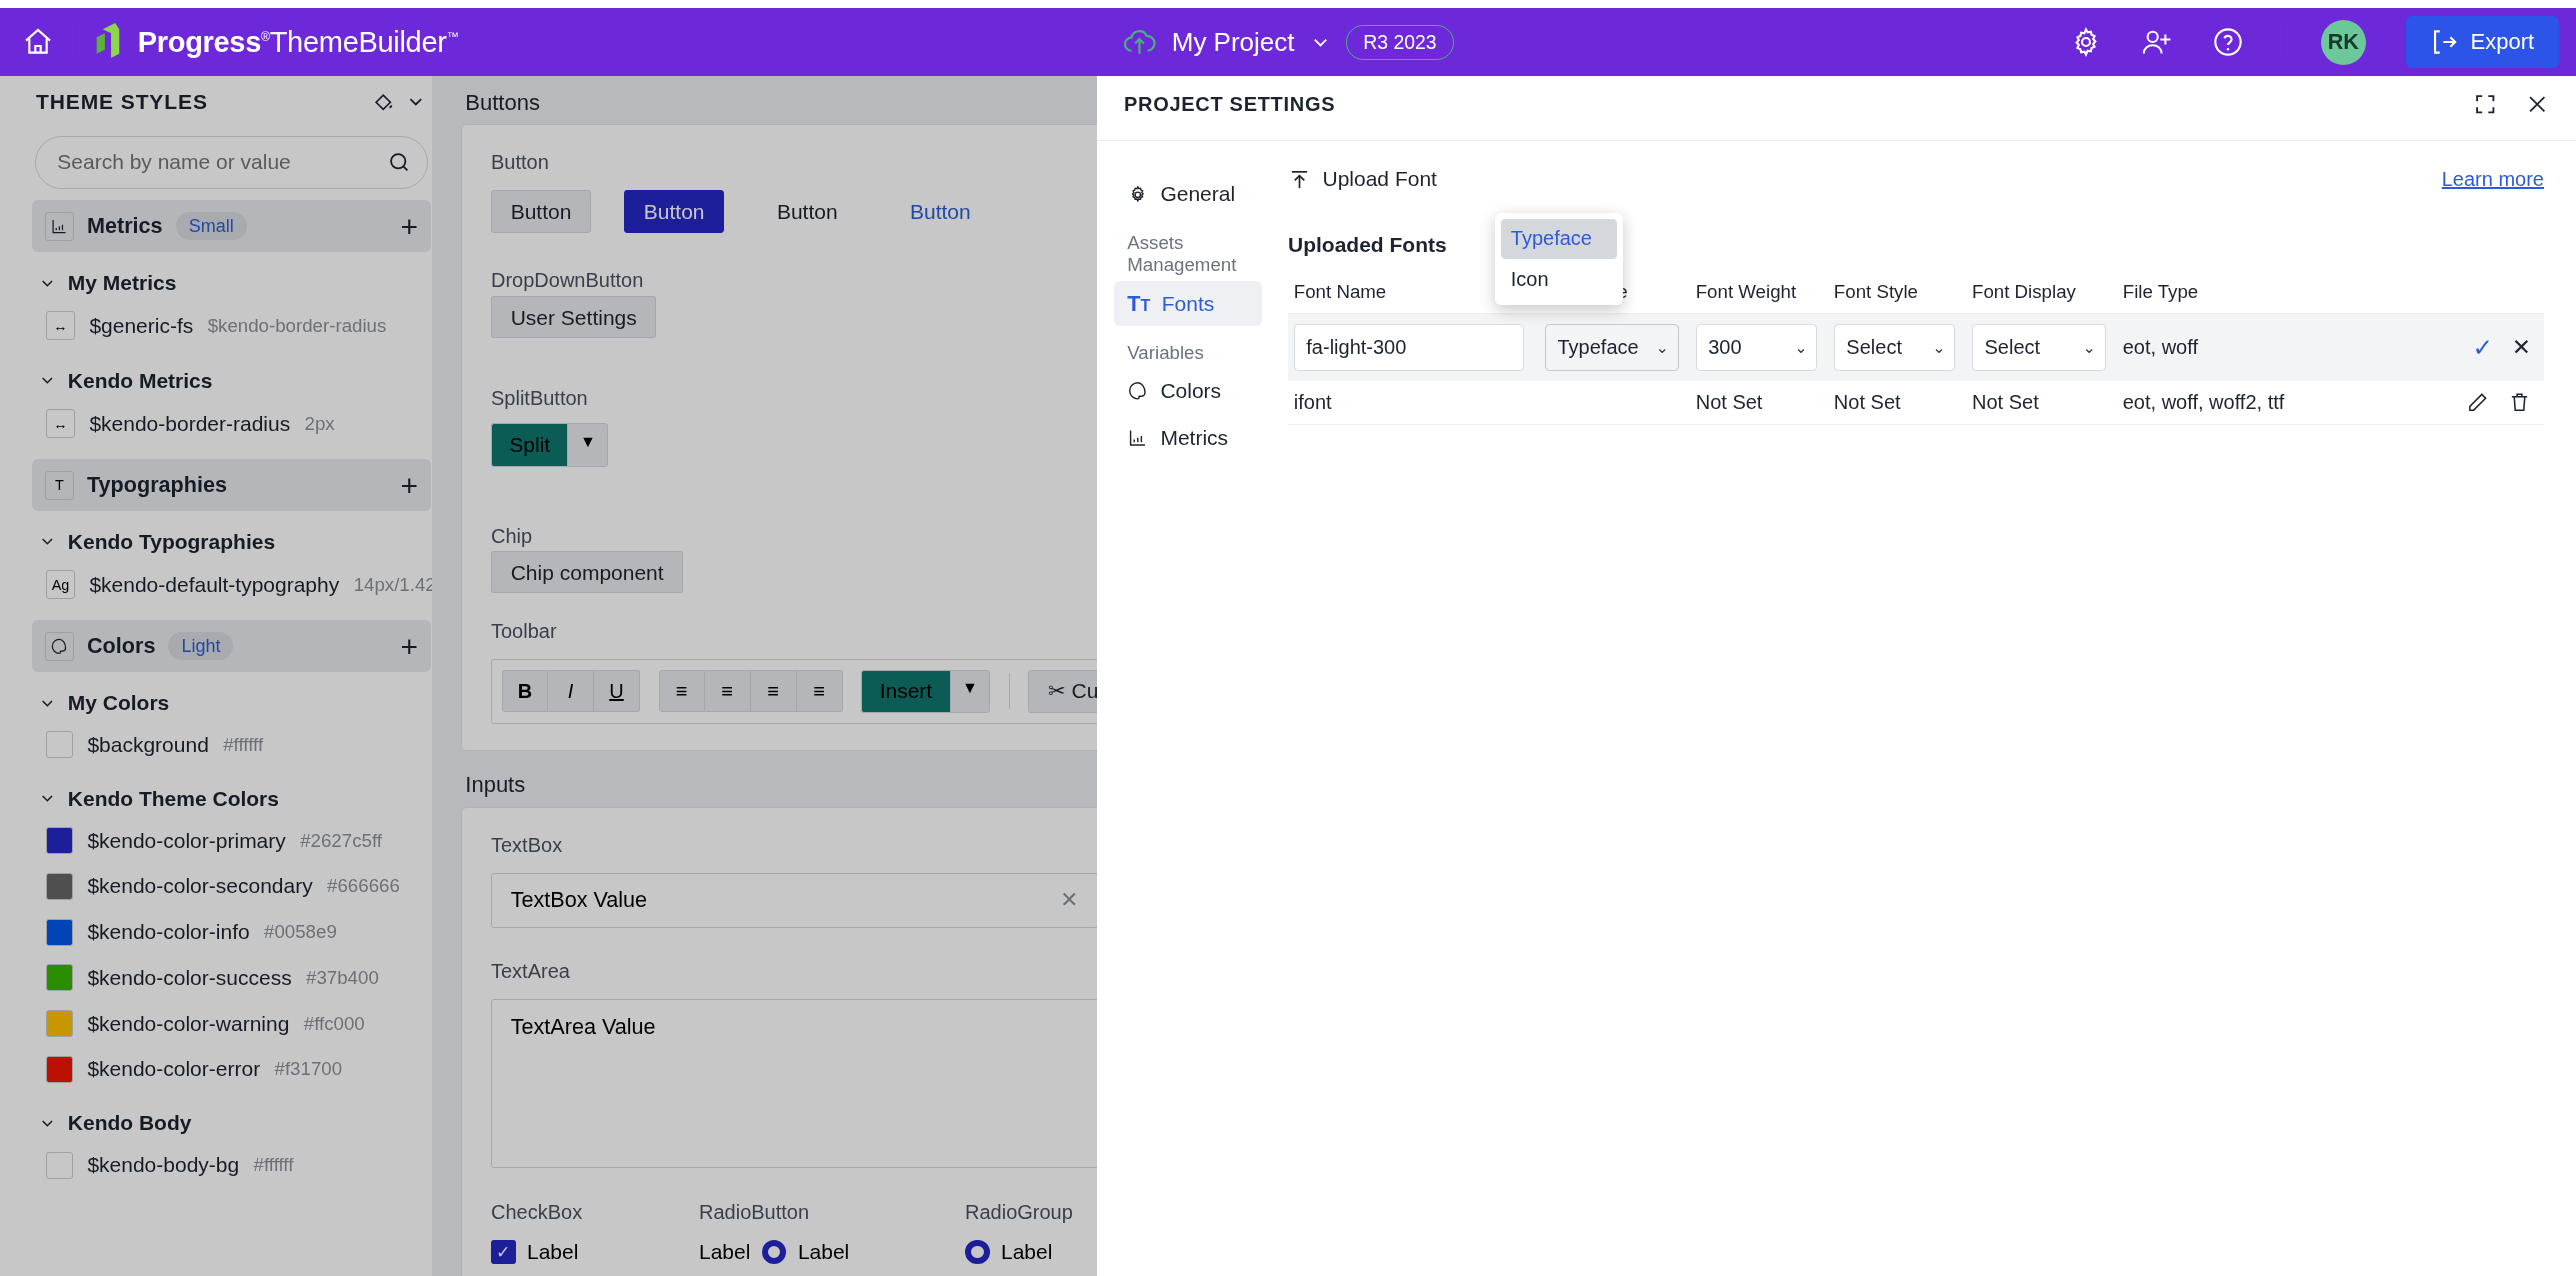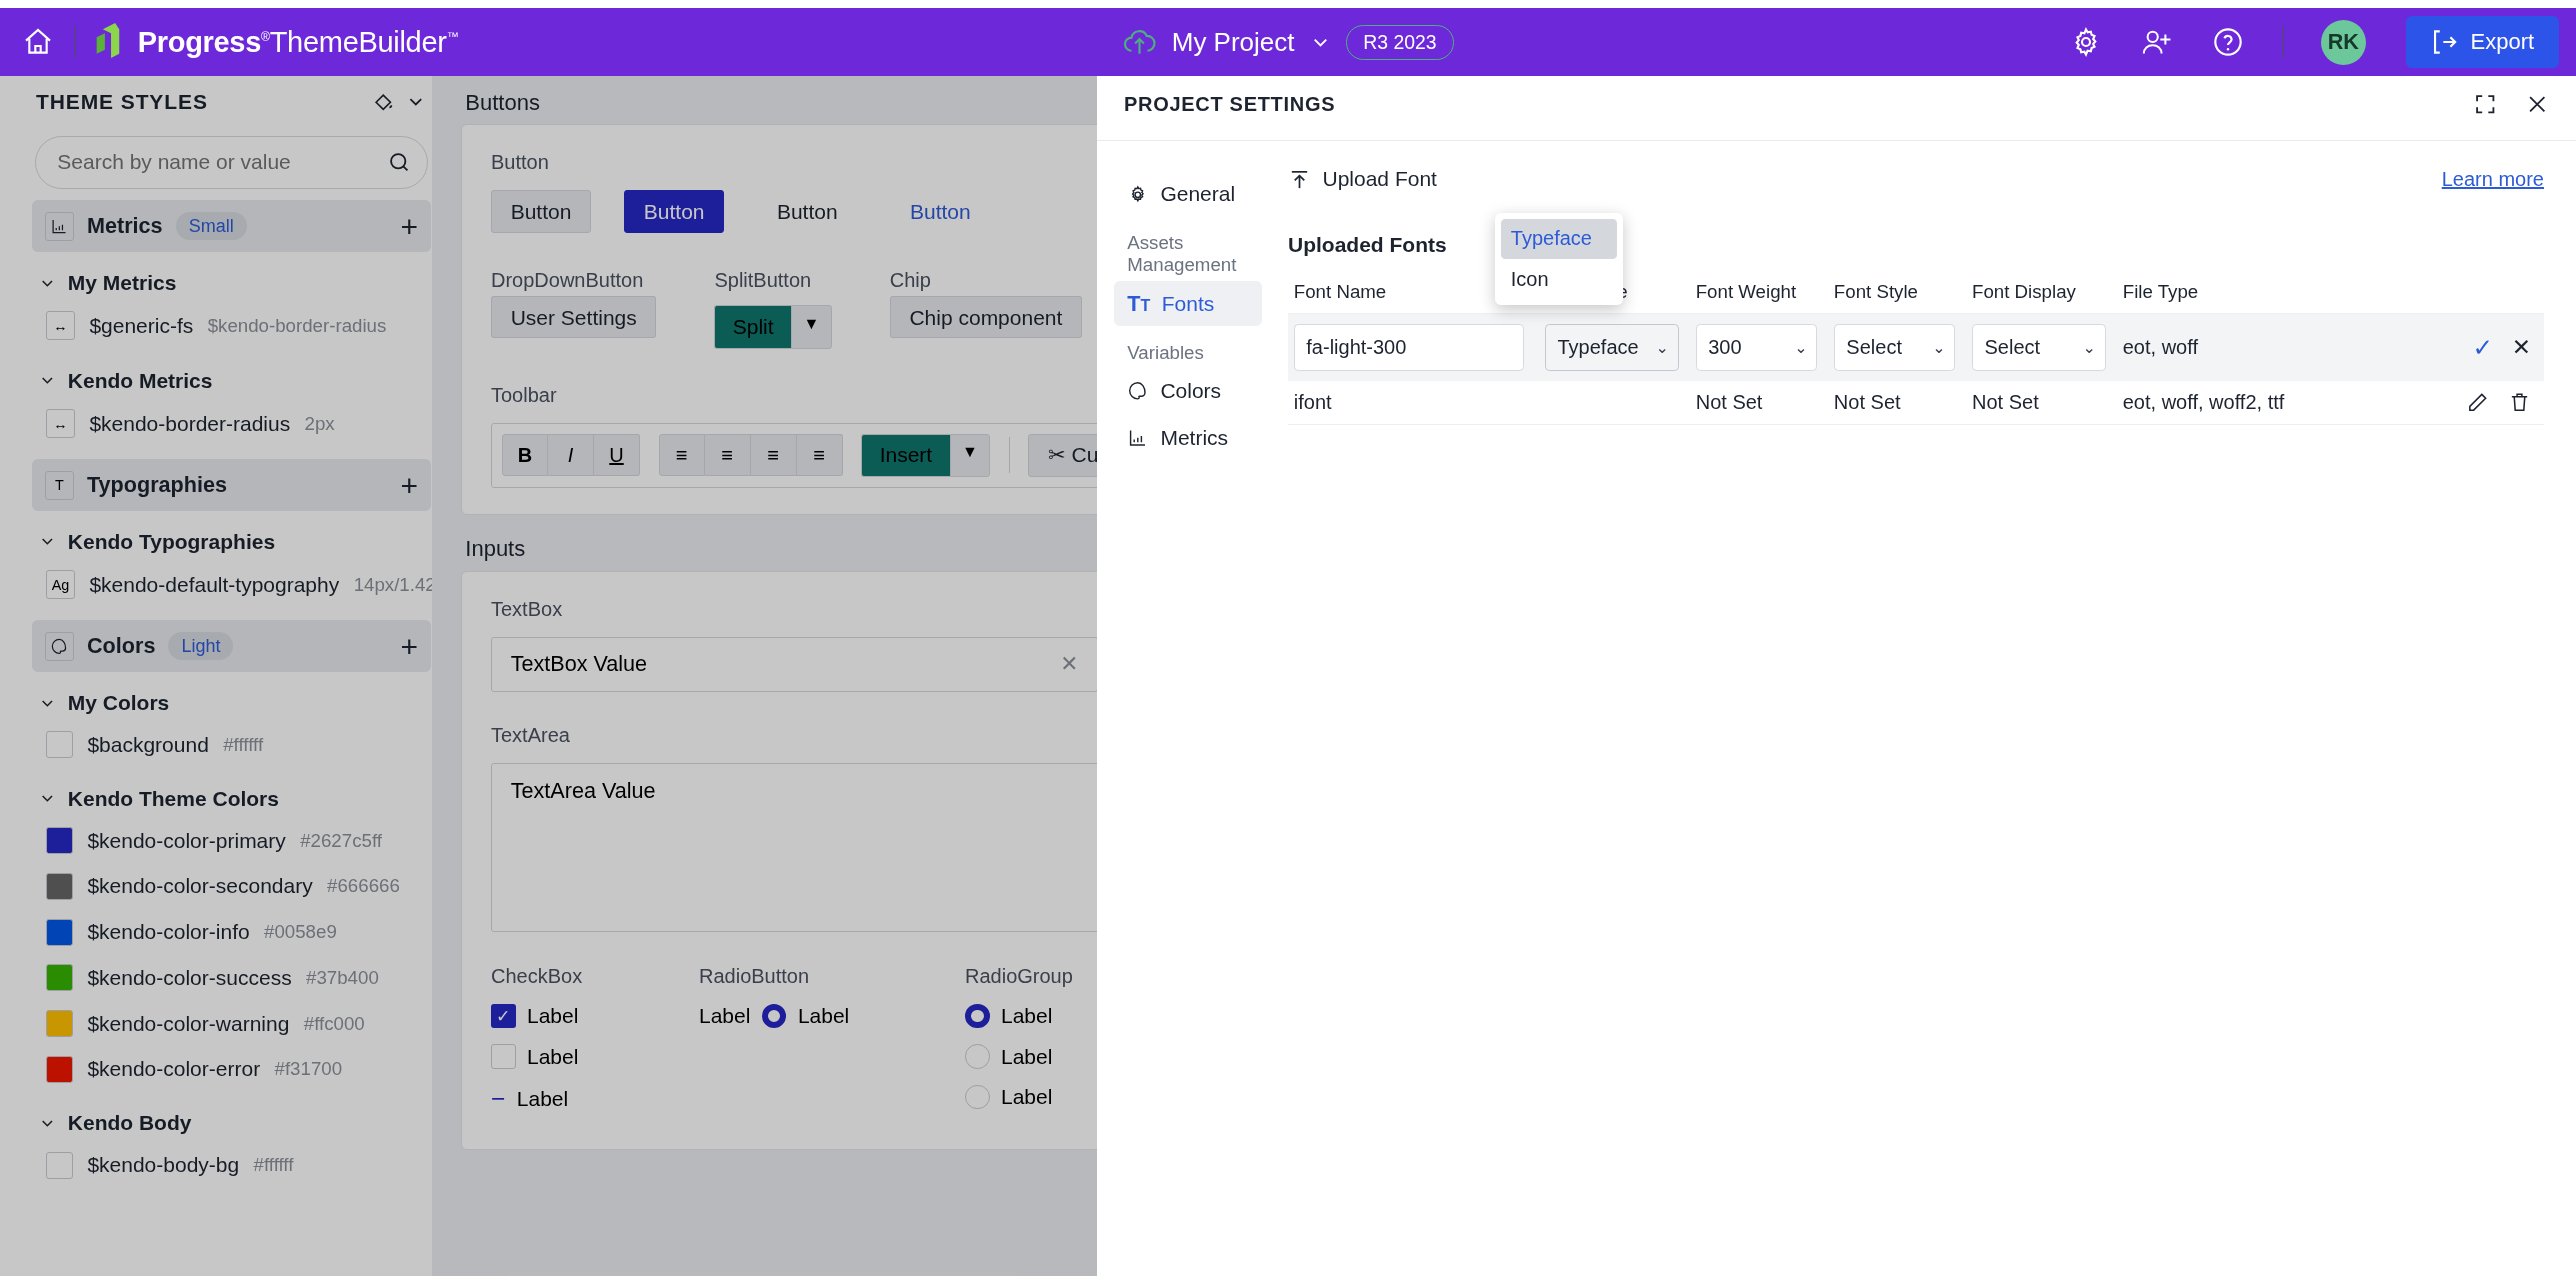--- a/index.html
+++ b/index.html
@@ -88,21 +88,21 @@
   .preview { position:absolute; top:0; left:432px; width:2144px; height:1208px; background:#eceef1; overflow:hidden; }
   .pv-inner { position:absolute; top:0; left:29px; width:950px; }
   .pv-sec-title { font-size:22px; color:#1d2430; padding:21.6px 0 8.6px 4.3px; }
   .pv-card { background:#fff; border:0.7px solid #e2e4e8; border-radius:5.8px; padding:26px 29px; }
   .pv-lbl { font-size:20px; color:#4a5260; margin-bottom:16px; }
   .btn-row { display:flex; align-items:center; gap:33px; margin-bottom:36px; }
   .kbtn { background:#e8eaee; border:0.7px solid #d3d7dd; border-radius:2.9px; padding:8.6px 18.7px; font-size:21px; color:#1d2430; }
   .kbtn.primary { background:#2627c5; border-color:#2627c5; color:#fff; }
   .kbtn.flat { background:transparent; border-color:transparent; }
   .kbtn.link { background:transparent; border-color:transparent; color:#2d5bd7; }
-  .triple { display:flex; gap:58px; }
+  .triple { display:flex; gap:58px;flex-direction:column; }
   .trip-col .pv-lbl { margin-bottom:13px; }
   .split { display:flex; }
   .split .a { background:#0f766e; border:0.7px solid #d3d7dd; border-right:none; border-radius:2.9px 0 0 2.9px; padding:8.6px 17.3px; font-size:21px; }
   .split .b { background:#e8eaee; border:0.7px solid #d3d7dd; border-radius:0 2.9px 2.9px 0; padding:8.6px 11.5px; font-size:16px; }
   .tbar { border:0.7px solid #d3d7dd; border-radius:2.9px; padding:10px; display:flex; gap:18.7px; align-items:center; background:#fff; }
   .tgrp { display:flex; }
   .tgrp .ti { background:#e8eaee; border:0.7px solid #d3d7dd; border-left:none; padding:8.6px 14.4px; font-size:20px; min-width:46px; text-align:center; }
   .tgrp .ti:first-child { border-left:0.7px solid #d3d7dd; border-radius:2.9px 0 0 2.9px; }
   .tgrp .ti:last-child { border-radius:0 2.9px 2.9px 0; }
   .tsep { width:0.7px; height:36px; background:#d3d7dd; }

